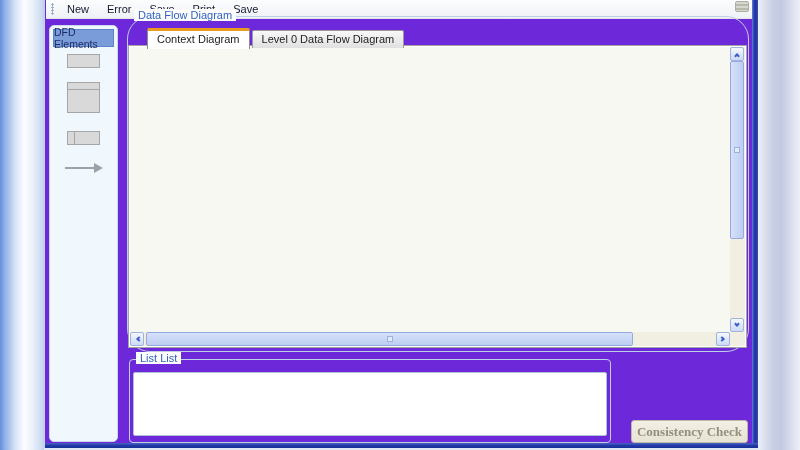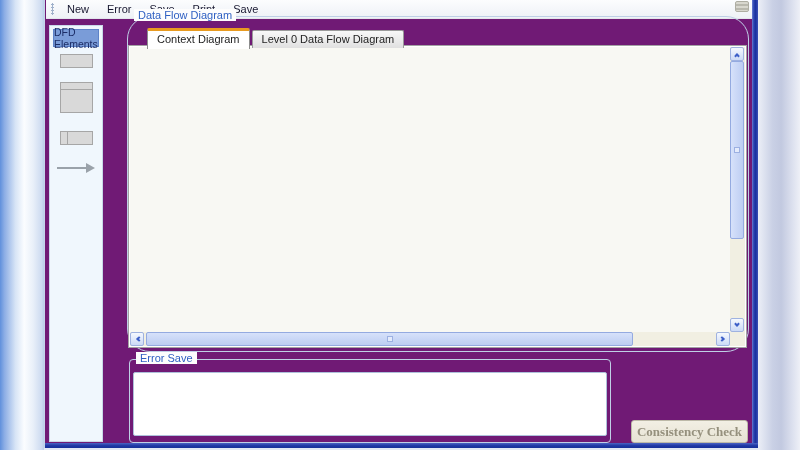--- a/index.html
+++ b/index.html
@@ -4,41 +4,41 @@
 <style>
   * { margin:0; padding:0; box-sizing:border-box; }
   html,body { width:800px; height:450px; overflow:hidden; background:#e2e8f3;
     font-family:"Liberation Sans", sans-serif; }
   .desktop { position:relative; width:800px; height:450px; }
   .strip-left { position:absolute; left:0; top:0; width:44px; height:450px;
     background:linear-gradient(to right,#6090dc 0%,#8cade5 10%,#d7e4f6 35%,#fbfdff 55%,#e9f0f9 75%,#ccdaf0 95%,#bccee9 100%); }
   .strip-right { position:absolute; left:758px; top:0; width:42px; height:450px;
     background:linear-gradient(to right,#eceff7 0%,#c9d0e5 35%,#c2c9e0 55%,#dfe3f0 85%,#eef0f7 100%); }
   .window { position:absolute; left:44px; top:0; width:714px; height:448px;
-    background:#701a75; border-left:1px solid #c5d4ea; }
+    background:#6d28d9; border-left:1px solid #c5d4ea; }
   .win-border-right { position:absolute; top:0; right:0; width:6px; height:100%;
     background:linear-gradient(to right,#6b7fd4 0%,#2c45b0 30%,#1b31a0 60%,#3a4fb4 100%); }
   .win-border-bottom { position:absolute; left:0; bottom:0; height:5px; width:100%;
     background:linear-gradient(to bottom,#4a63c4 0%,#1e37a4 55%,#16309a 100%); }
 
   
   .menubar { position:absolute; left:1px; top:0; right:6px; height:19px;
     background:linear-gradient(#fcfdfe,#eef1f6); border-bottom:1px solid #e2e6ec;
     display:flex; align-items:center; padding-left:4px; }
   .grip { width:3px; height:12px; margin:0 4px 0 1px;
     background-image:radial-gradient(circle,#9fb0ca 1px,transparent 1.2px);
     background-size:3px 3px; }
   .menu-item { font-size:11px; color:#181830; padding:2px 9px; cursor:default; border-radius:2px; }
   .mini-icon { position:absolute; left:690px; top:1px; width:14px; height:11px;
     border:1px solid #aeada2; border-radius:2px;
     background:repeating-linear-gradient(#d8d7ce 0 2px,#b9b8ae 2px 4px); }
 
   
-  .palette { position:absolute; left:4px; top:25px; width:54px; height:417px;
-    background:#f0f7fd; border:1px solid #c9d8e8; border-radius:0; }
+  .palette { position:absolute; left:4px; top:25px; width:69px; height:417px;
+    background:#f0f7fd; border:1px solid #c9d8e8; border-radius:5px; }
   .palette-header { position:absolute; left:3px; right:3px; top:3px; height:18px;
     background:var(--selection-blue,#7a9cd8); border:1px solid #5e83c8;
     color:#1c2d66; font-size:10.5px; display:flex; align-items:center; justify-content:center; }
   .tool { position:absolute; left:0; width:100%; background:none; border:none;
     display:flex; justify-content:center; cursor:pointer; }
   .shape-ee { width:33px; height:14px; background:#d9d9d9; border:1px solid #a6a6a6; }
   .shape-proc { width:33px; height:31px; background:#d9d9d9; border:1px solid #a6a6a6; position:relative; }
   .shape-proc::after { content:""; position:absolute; left:0; right:0; top:6px; border-top:1px solid #a6a6a6; }
   .shape-ds { width:33px; height:14px; background:#d9d9d9; border:1px solid #a6a6a6; position:relative; }
   .shape-ds::after { content:""; position:absolute; left:6px; top:0; bottom:0; border-left:1px solid #a6a6a6; }
@@ -166,21 +166,21 @@
           </div>
           <div class="sbtn right">
             <i class="chev chev-right"></i>
           </div>
         </div>
         <div class="corner"></div>
       </div>
     </div>
 
     <div class="groupbox error-group">
-      <span class="group-label">Error Save</span>
+      <span class="group-label">List List</span>
       <div class="errorbox"></div>
     </div>
 
     <button class="check-btn">Consistency Check</button>
 
     <div class="win-border-right"></div>
     <div class="win-border-bottom"></div>
   </div>
 </div>
 

